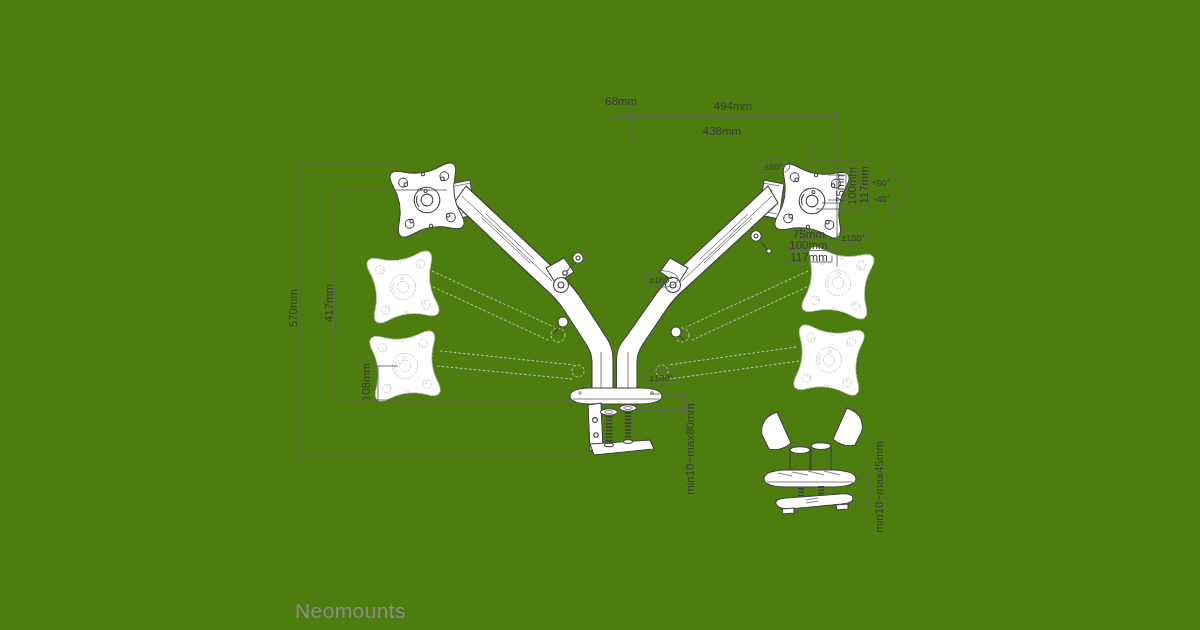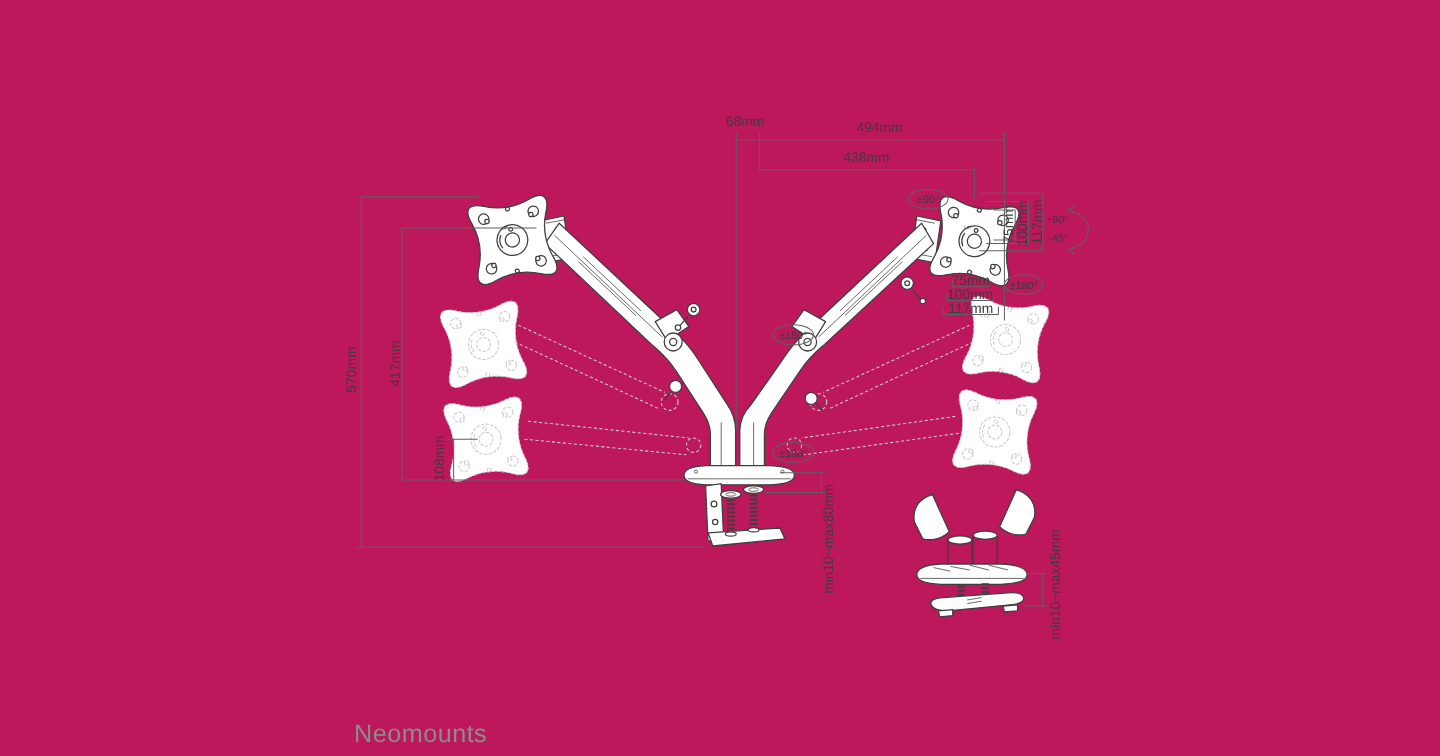--- a/index.html
+++ b/index.html
@@ -1,16 +1,16 @@
 <!DOCTYPE html>
 <html><head>
 <meta charset="utf-8">
 <style>
   html,body{margin:0;padding:0;background:#ffffff;}
-  #stage{position:relative;width:1200px;height:630px;background:#be185d;overflow:hidden;
+  #stage{position:relative;width:1200px;height:630px;background:#4d7c0f;overflow:hidden;
          font-family:"Liberation Sans",sans-serif;}
   svg{display:block;}
   .ln   {stroke:#3f3f3f;stroke-width:1.05;fill:none;stroke-linecap:round;stroke-linejoin:round;}
   .lnf  {stroke:#3f3f3f;stroke-width:1.05;fill:#ffffff;stroke-linejoin:round;}
   .thin {stroke:#3f3f3f;stroke-width:0.65;fill:none;}
   .dim  {stroke:#606060;stroke-width:0.85;fill:none;}
   .ghost{stroke:#c9cbcd;stroke-width:0.9;fill:none;stroke-dasharray:2.6 2;}
   .rib  {stroke:#3f3f3f;fill:none;stroke-dasharray:1.7 1.7;}
   .plateuse{stroke-linejoin:round;stroke-linecap:round;}
   .pmain {stroke:#3f3f3f;stroke-width:1.1;}

